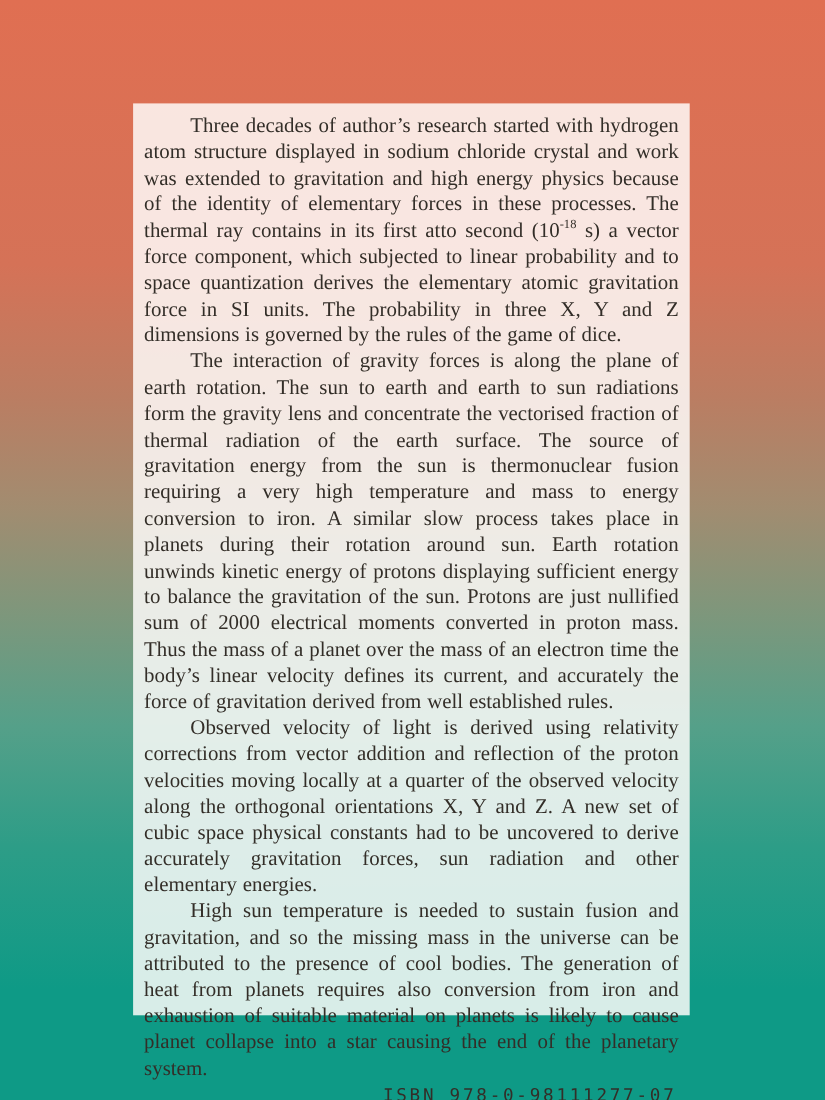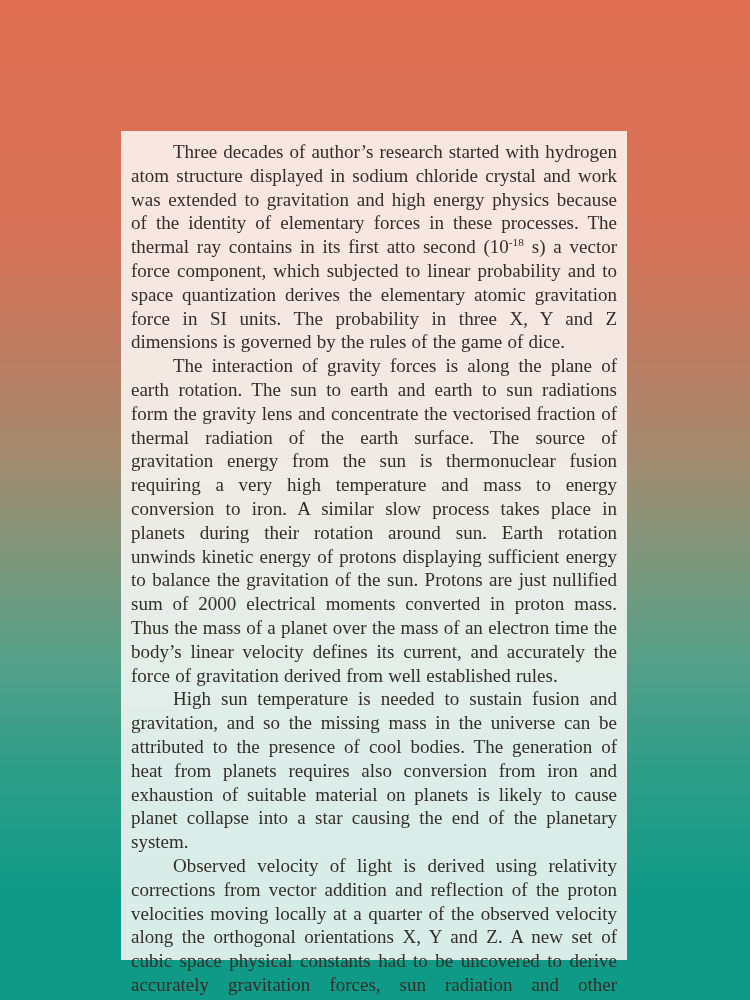--- a/index.html
+++ b/index.html
@@ -26,21 +26,20 @@
   }
   .panel {
     position: absolute;
     left: 121px;
     top: 94px;
     width: 506px;
     height: 829px;
     box-sizing: border-box;
     padding: 9px 10px 6px 10px;
     background: var(--panel-tint, #fffdfbd6);
-    margin-top: 37px;
   }
   .panel p {
     margin: 0;
     font-family: "Liberation Serif", "DejaVu Serif", serif;
     font-size: 19px;
     line-height: 23.8px;
     color: var(--text, #332e28);
     text-align: justify;
     text-indent: 42px;
     word-spacing: 0.5px;
@@ -60,16 +59,16 @@
     padding-right: 2px;
     white-space: nowrap;
   }
 </style>
 </head>
 <body>
 
 <div class="panel">
   <p><span>Three decades of author’s research started with hydrogen atom structure displayed in sodium chloride crystal and work was extended to gravitation and high energy physics because of the identity of elementary forces in these processes.  The thermal ray contains in its first atto second (10</span><sup>-18</sup><span> s) a vector force component, which subjected to linear probability and to space quantization derives the elementary atomic gravitation force in SI units. The probability in three X, Y and Z dimensions is governed by the rules of the game of dice.</span></p>
   <p>The interaction of gravity forces is along the plane of earth rotation. The sun to earth and earth to sun radiations form the gravity lens and concentrate the vectorised fraction of thermal radiation of the earth surface. The source of gravitation energy from the sun is thermonuclear fusion requiring a very high temperature and mass to energy conversion to iron. A similar slow process takes place in planets during their rotation around sun. Earth rotation unwinds kinetic energy of protons displaying sufficient energy to balance the gravitation of the sun.  Protons are just nullified sum of 2000 electrical moments converted in proton mass. Thus the mass of a planet over the mass of an electron time the body’s linear velocity defines its current, and accurately the force of gravitation derived from well established rules.</p>
+  <p>Observed velocity of light is derived using relativity corrections from vector addition and reflection of the proton velocities moving locally at a quarter of the observed velocity along the orthogonal orientations X, Y and Z.  A new set of cubic space physical constants had to be uncovered to derive accurately gravitation forces, sun radiation and other elementary energies.</p>
   <p>High sun temperature is needed to sustain fusion and gravitation, and so the missing mass in the universe can be attributed to the presence of cool bodies. The generation of heat from planets requires also conversion from iron and exhaustion of suitable material on planets is likely to cause planet collapse into a star causing the end of the planetary system.</p>
-  <p>Observed velocity of light is derived using relativity corrections from vector addition and reflection of the proton velocities moving locally at a quarter of the observed velocity along the orthogonal orientations X, Y and Z.  A new set of cubic space physical constants had to be uncovered to derive accurately gravitation forces, sun radiation and other elementary energies.</p>
   <div class="isbn-row">ISBN 978-0-98111277-07</div>
 </div>
 
 </body></html>

